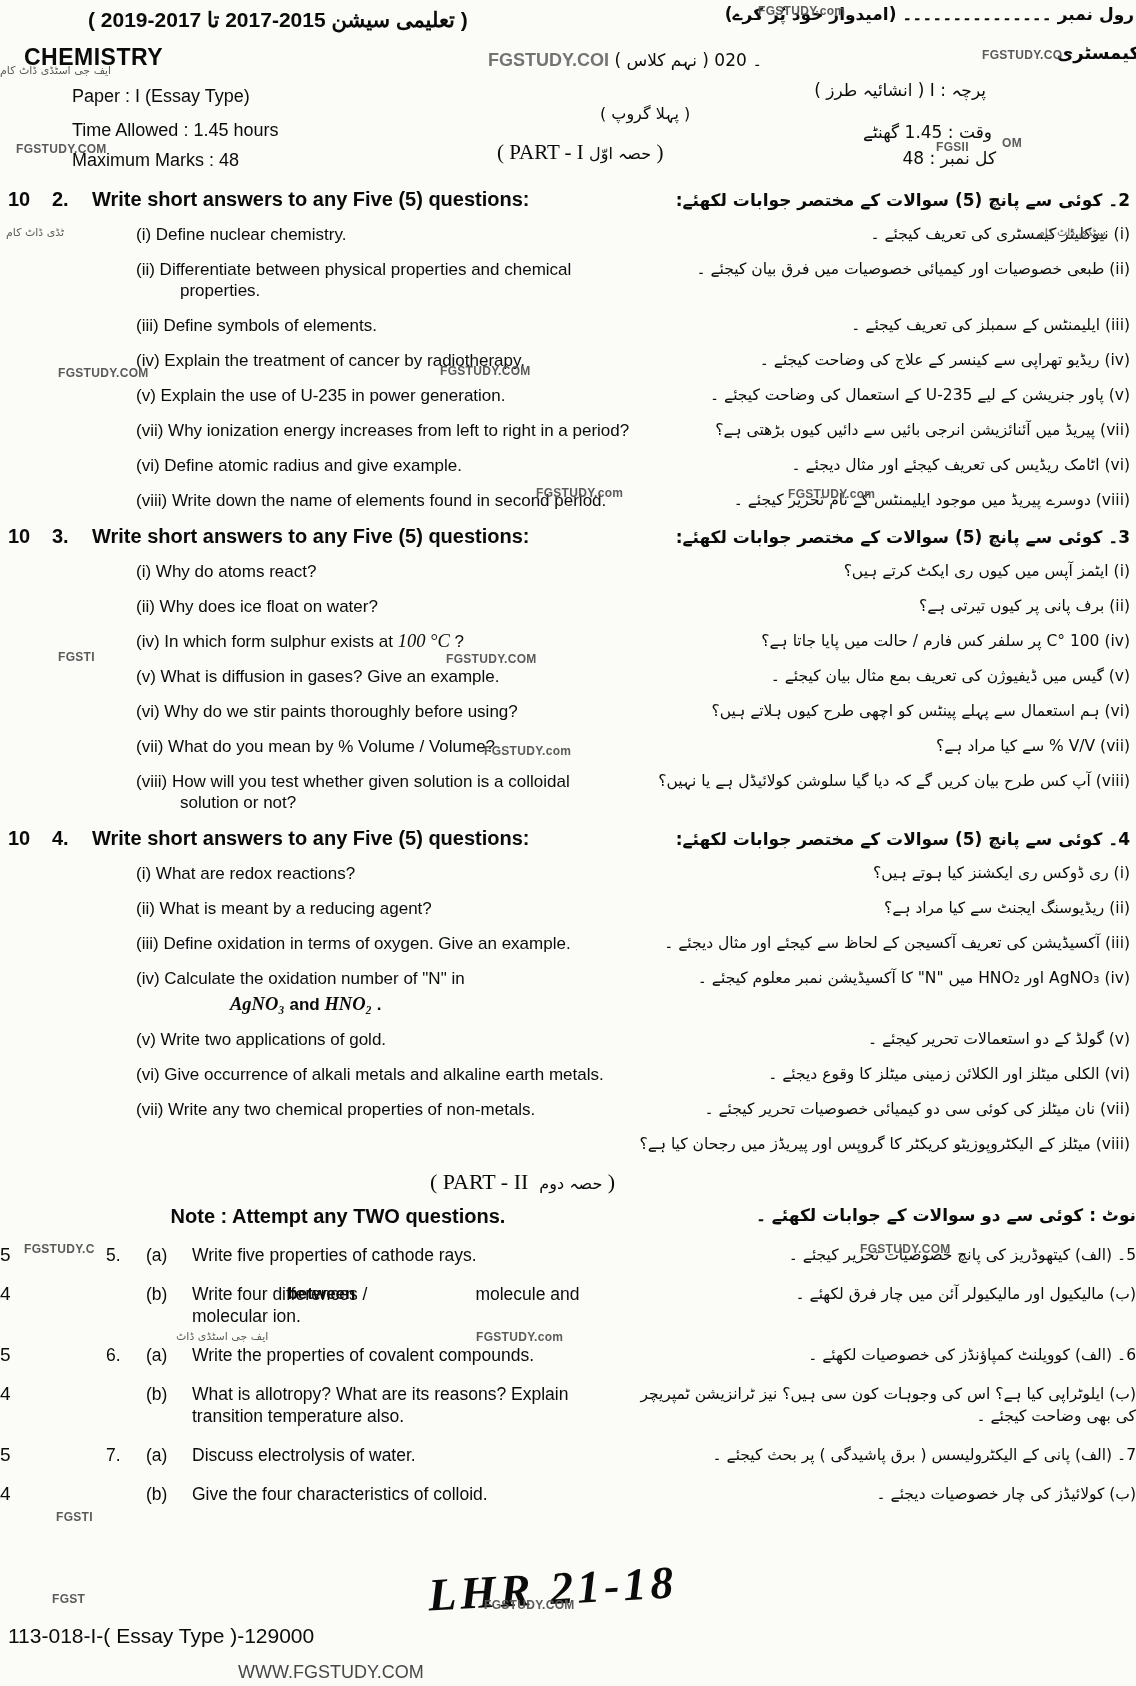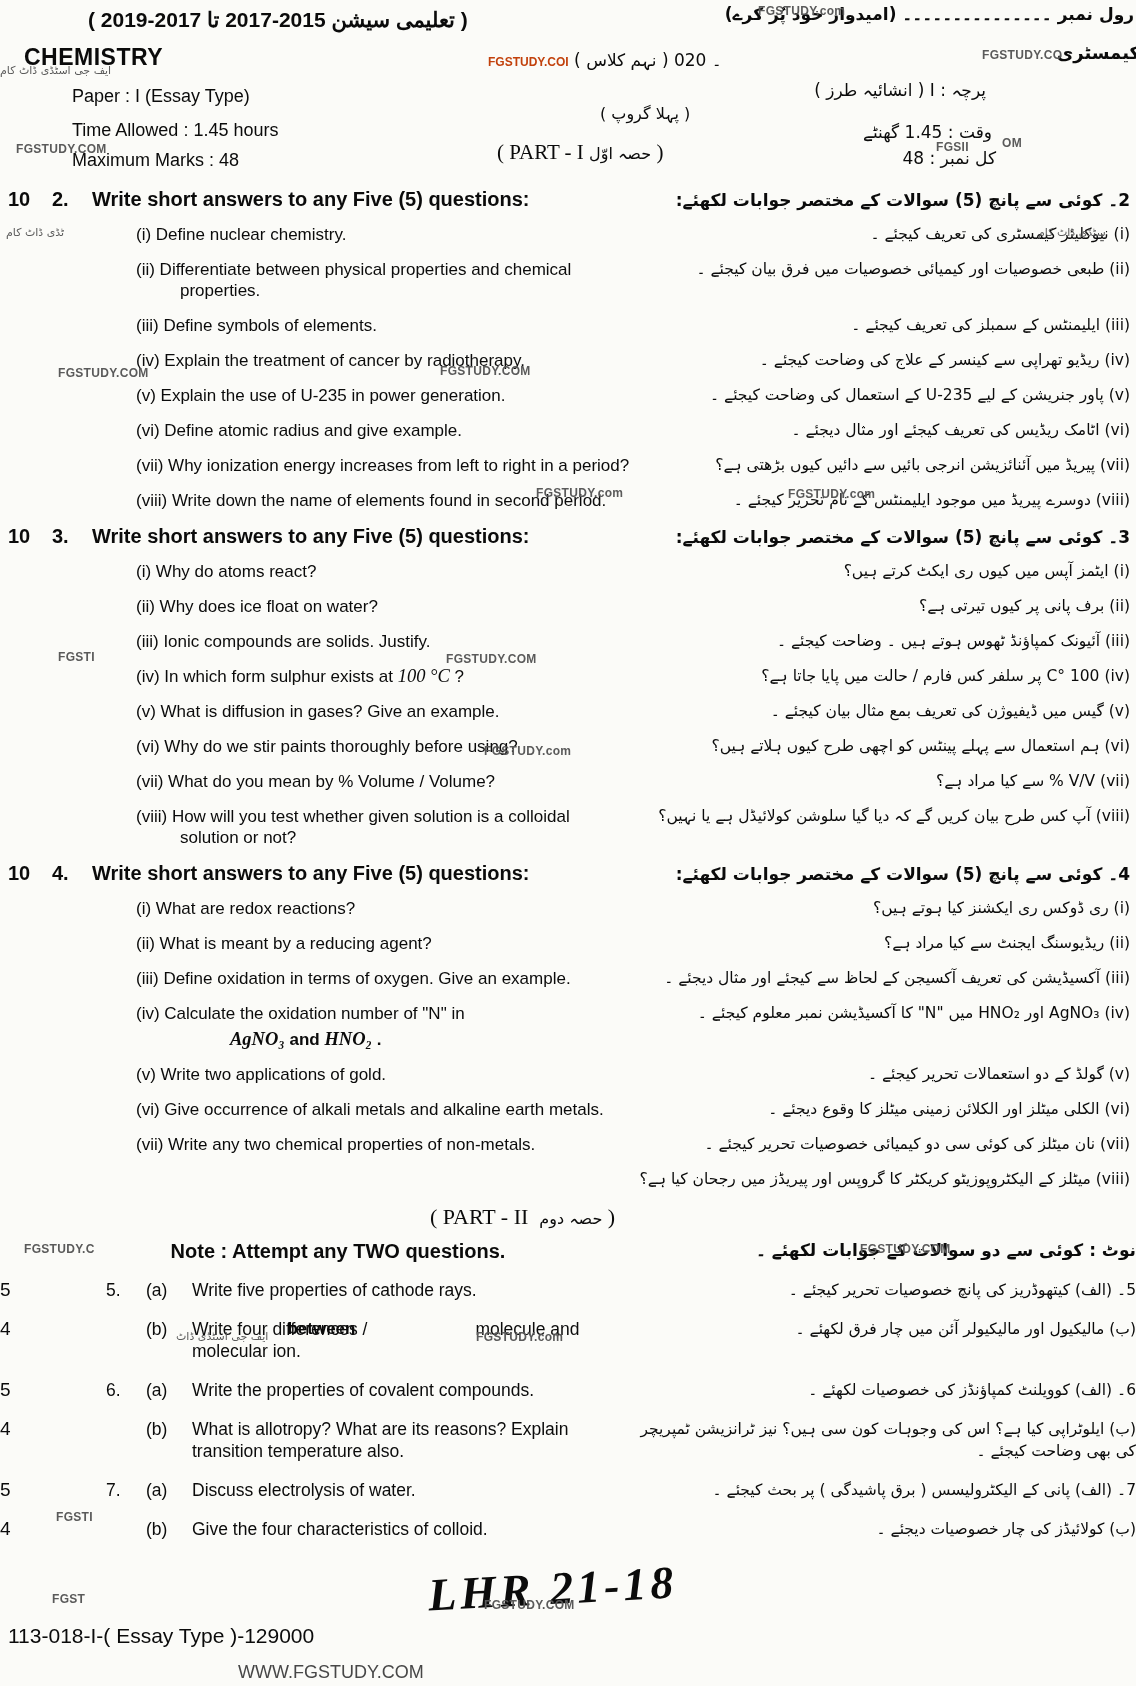--- a/index.html
+++ b/index.html
@@ -12,21 +12,21 @@
   .abs { position:absolute; white-space:nowrap; }
   .session-line { left:88px; top:8px; font-size:21px; font-weight:bold; direction:rtl; }
   .roll-line   { right:2px; top:4px; font-size:17px; font-weight:bold; direction:rtl; font-family:"DejaVu Sans",sans-serif; }
   .subject-en  { left:24px; top:44px; font-size:23px; font-weight:bold; letter-spacing:.5px; }
   .subject-ur  { right:-4px; top:42px; font-size:18px; font-weight:bold; direction:rtl; font-family:"DejaVu Sans",sans-serif; }
   .meta-en     { left:72px; font-size:18px;text-align:center; }
   .paper-en    { top:86px; }
   .time-en     { top:120px; }
   .marks-en    { top:150px; }
   .class-line  { left:488px; top:50px; font-size:17px; font-family:"DejaVu Sans",sans-serif; }
-  .class-line .wm-inline { color:#c2410c; font-weight:bold; font-size:12px; font-family:"Liberation Sans",sans-serif; }
+  .class-line .wm-inline { color:#737373; font-weight:bold; font-size:18px; font-family:"Liberation Sans",sans-serif; }
   .paper-ur    { right:150px; top:80px; font-size:17px; direction:rtl; font-family:"DejaVu Sans",sans-serif; }
   .group-ur    { left:600px; top:104px; font-size:16px; direction:rtl; font-family:"DejaVu Sans",sans-serif; }
   .time-ur     { right:144px; top:122px; font-size:17px; direction:rtl; font-family:"DejaVu Sans",sans-serif; }
   .marks-ur    { right:140px; top:148px; font-size:17px; direction:rtl; font-family:"DejaVu Sans",sans-serif; }
   .part1-line  { left:497px; top:140px; font-size:21px; font-family:"Liberation Serif",serif; }
   .part1-line .ur { font-family:"DejaVu Sans",sans-serif; font-size:16px; }
 
   
   #questions { padding:0 6px 0 8px; }
   .q-head-row { display:flex; align-items:baseline; margin:8px 0 13px 0; }
@@ -118,52 +118,47 @@
         <div class="i-en"><span class="inum">(iv)</span>  Explain the treatment of cancer by radiotherapy.</div>
         <div class="i-ur"><span class="ur-inum">(iv)</span> ریڈیو تھراپی سے کینسر کے علاج کی وضاحت کیجئے ۔</div>
       </div>
       <div class="item-row">
         <span class="marks-sp"></span>
         <div class="i-en"><span class="inum">(v)</span>  Explain the use of U-235 in power generation.</div>
         <div class="i-ur"><span class="ur-inum">(v)</span> پاور جنریشن کے لیے U-235 کے استعمال کی وضاحت کیجئے ۔</div>
       </div>
       <div class="item-row">
         <span class="marks-sp"></span>
+        <div class="i-en"><span class="inum">(vii)</span>  Why ionization energy increases from left to right in a period?</div>
+        <div class="i-ur"><span class="ur-inum">(vii)</span> پیریڈ میں آئنائزیشن انرجی بائیں سے دائیں کیوں بڑھتی ہے؟</div>
+      </div>
+      <div class="item-row">
+        <span class="marks-sp"></span>
         <div class="i-en"><span class="inum">(vi)</span>  Define atomic radius and give example.</div>
         <div class="i-ur"><span class="ur-inum">(vi)</span> اٹامک ریڈیس کی تعریف کیجئے اور مثال دیجئے ۔</div>
-      </div>
-      <div class="item-row">
-        <span class="marks-sp"></span>
-        <div class="i-en"><span class="inum">(vii)</span>  Why ionization energy increases from left to right in a period?</div>
-        <div class="i-ur"><span class="ur-inum">(vii)</span> پیریڈ میں آئنائزیشن انرجی بائیں سے دائیں کیوں بڑھتی ہے؟</div>
       </div>
       <div class="item-row">
         <span class="marks-sp"></span>
         <div class="i-en"><span class="inum">(viii)</span>  Write down the name of elements found in second period.</div>
         <div class="i-ur"><span class="ur-inum">(viii)</span> دوسرے پیریڈ میں موجود ایلیمنٹس کے نام تحریر کیجئے ۔</div>
       </div>
       <div class="q-head-row">
         <span class="marks">10</span>
         <span class="q-en"><span class="q-no">3.</span>Write short answers to any Five (5) questions:</span>
         <span class="q-ur"><span class="ur-qnum">3۔</span> کوئی سے پانچ (5) سوالات کے مختصر جوابات لکھئے:</span>
       </div>
       <div class="item-row">
         <span class="marks-sp"></span>
         <div class="i-en"><span class="inum">(i)</span>  Why do atoms react?</div>
         <div class="i-ur"><span class="ur-inum">(i)</span> ایٹمز آپس میں کیوں ری ایکٹ کرتے ہیں؟</div>
       </div>
       <div class="item-row">
         <span class="marks-sp"></span>
         <div class="i-en"><span class="inum">(ii)</span>  Why does ice float on water?</div>
         <div class="i-ur"><span class="ur-inum">(ii)</span> برف پانی پر کیوں تیرتی ہے؟</div>
-      </div>
-      <div class="item-row">
-        <span class="marks-sp"></span>
-        <div class="i-en"><span class="inum">(iii)</span>  Ionic compounds are solids.  Justify.</div>
-        <div class="i-ur"><span class="ur-inum">(iii)</span> آئیونک کمپاؤنڈ ٹھوس ہوتے ہیں ۔ وضاحت کیجئے ۔</div>
       </div>
       <div class="item-row">
         <span class="marks-sp"></span>
         <div class="i-en"><span class="inum">(iv)</span>  In which form sulphur exists at <span class="formula">100 °C</span> ?</div>
         <div class="i-ur"><span class="ur-inum">(iv)</span> 100 °C پر سلفر کس فارم / حالت میں پایا جاتا ہے؟</div>
       </div>
       <div class="item-row">
         <span class="marks-sp"></span>
         <div class="i-en"><span class="inum">(v)</span>  What is diffusion in gases?  Give an example.</div>
         <div class="i-ur"><span class="ur-inum">(v)</span> گیس میں ڈیفیوژن کی تعریف بمع مثال بیان کیجئے ۔</div>

